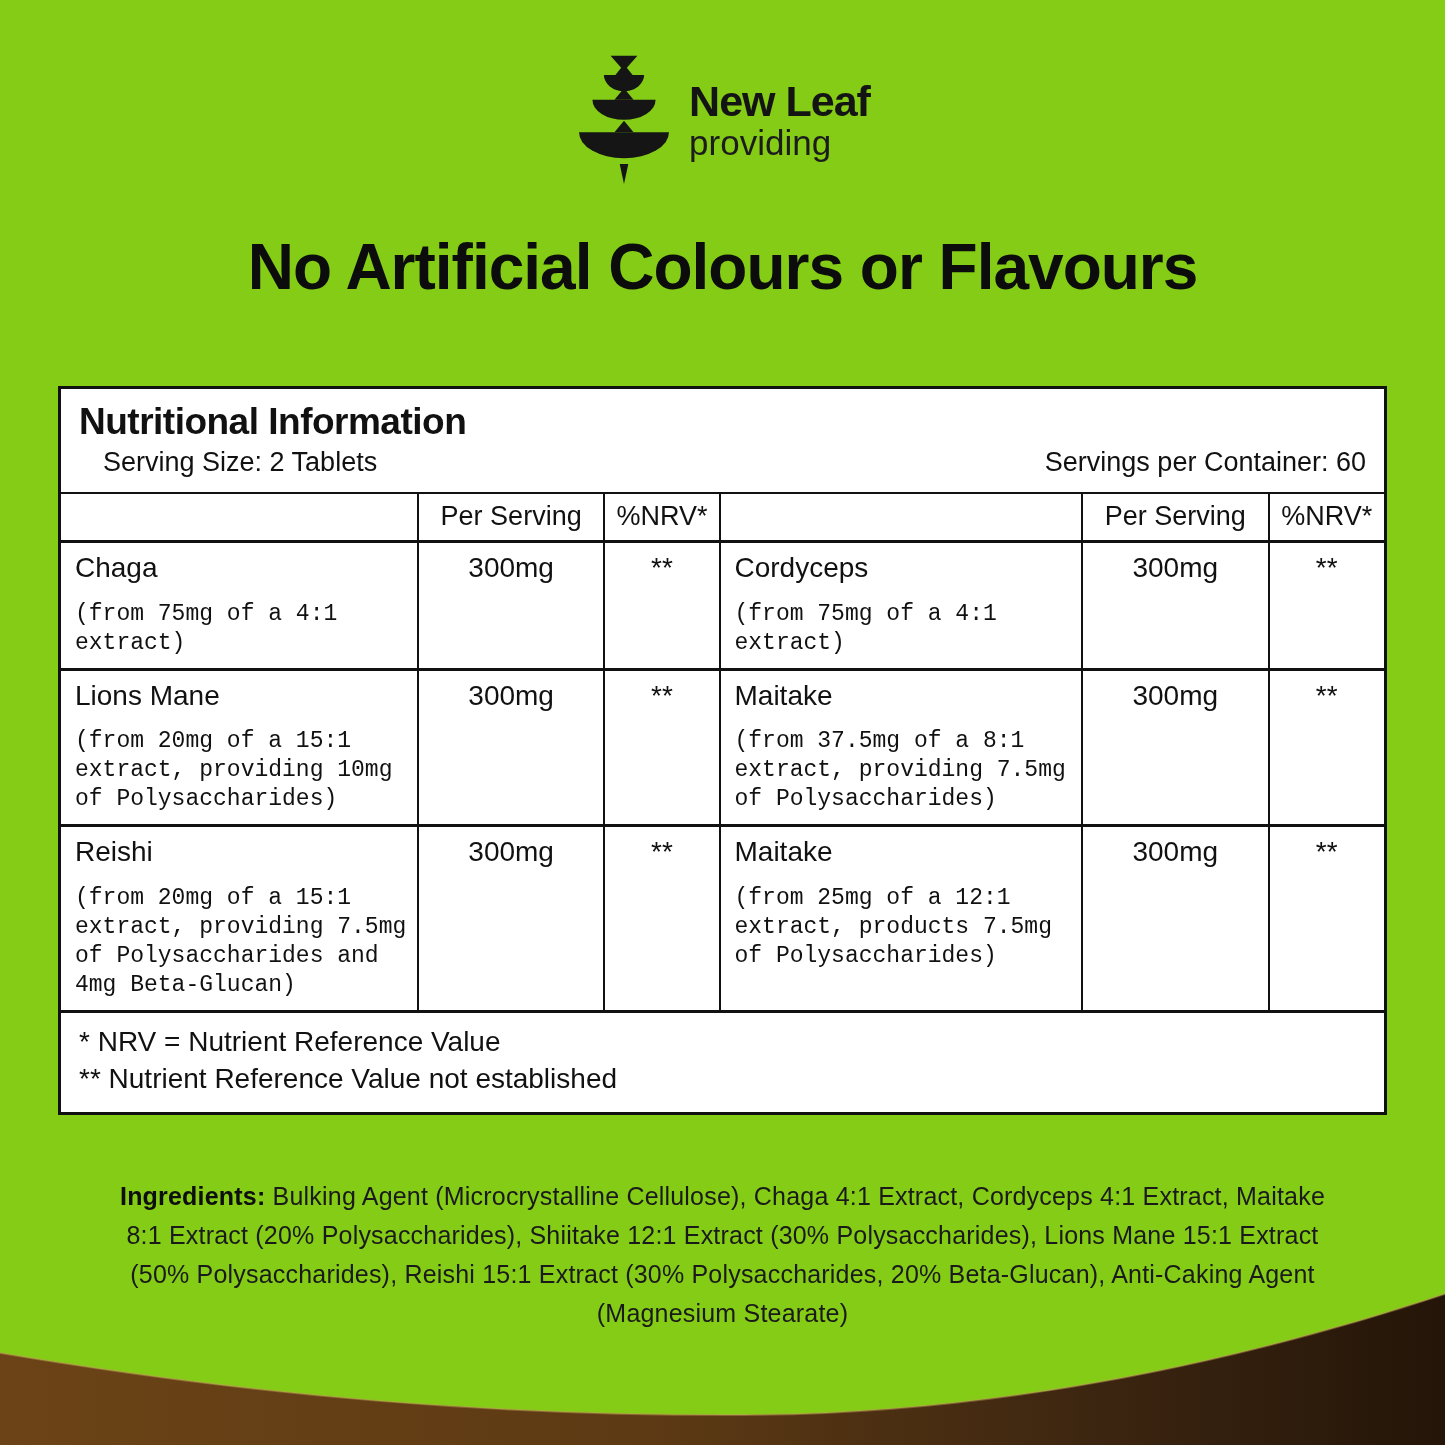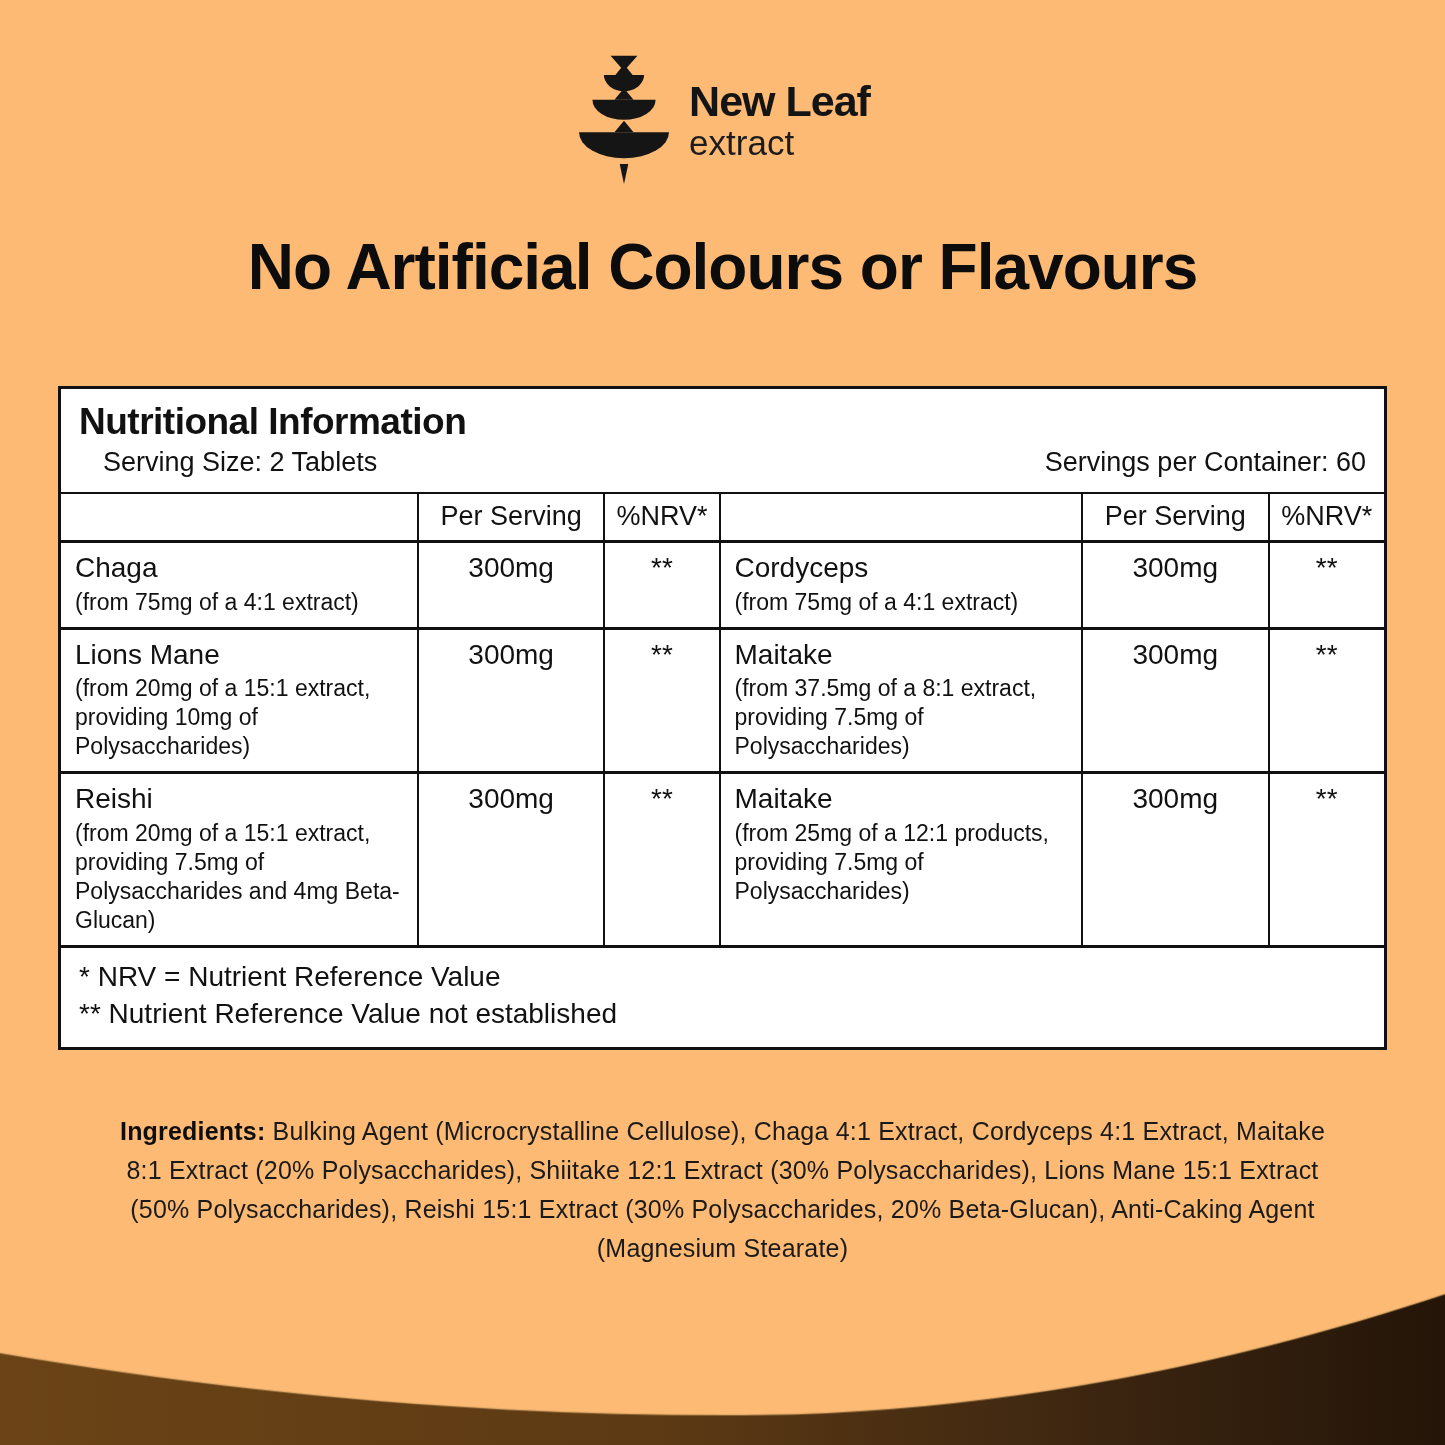--- a/index.html
+++ b/index.html
@@ -1,19 +1,19 @@
 <!DOCTYPE html>
 <html><head>
 <meta charset="utf-8">
 <style>
   html,body{margin:0;padding:0;background:#fff;}
   .page{
     position:relative;
     width:1445px;height:1445px;
-    background:#fdba74;
+    background:#84cc16;
     overflow:hidden;
     font-family:"Liberation Sans", sans-serif;
     color:#111;
   }
   
   .logo{
     display:flex;justify-content:center;align-items:flex-start;
     gap:16px;padding-top:50px;
   }
   .logo svg{display:block;}
@@ -52,21 +52,21 @@
   }
   .cell{border-left:2px solid #111;}
   .cell.first{border-left:none;}
   .hcell{
     font-size:27px;text-align:center;
     padding:7px 4px 8px 4px;
   }
   .drow{border-top:3px solid #111;}
   .name-cell{padding:8px 8px 10px 14px;}
   .nutrient-name{font-size:28px;line-height:1.2;}
-  .nutrient-detail{font-size:23px;line-height:1.26;margin-top:3px;}
+  .nutrient-detail{font-size:23px;line-height:1.26;margin-top:15px;font-family:Liberation Mono, monospace;}
   .val-cell{
     text-align:center;font-size:28px;padding-top:9px;
   }
   .footnotes{
     border-top:3px solid #111;
     padding:10px 18px 14px 18px;
     font-size:28px;line-height:1.35;
   }
   
   .ingredients{
@@ -98,21 +98,21 @@
         <path d="M29,26 A21,17 0 0 0 71,26 Z"></path>
         <polygon points="40,52 60,52 50,40"></polygon>
         <path d="M17,52 A33,21 0 0 0 83,52 Z"></path>
         <polygon points="40,86 60,86 50,74"></polygon>
         <path d="M3,86 A47,27 0 0 0 97,86 Z"></path>
         <polygon points="45.5,119 54.5,119 50,140"></polygon>
       </g>
     </svg>
     <div class="logo-text">
       <div class="logo-name">New Leaf</div>
-      <div class="logo-sub">extract</div>
+      <div class="logo-sub">providing</div>
     </div>
   </header>
 
   <h1 class="title">No Artificial Colours or Flavours</h1>
 
   <section class="panel">
     <div class="panel-head">
       <div class="panel-title">Nutritional Information</div>
       <div class="serving-row">
         <span>Serving Size: 2 Tablets</span>
@@ -156,21 +156,21 @@
       <div class="cell drow val-cell">**</div>
 
       <div class="cell first drow name-cell">
         <div class="nutrient-name">Reishi</div>
         <div class="nutrient-detail">(from 20mg of a 15:1 extract, providing 7.5mg of Polysaccharides and 4mg Beta-Glucan)</div>
       </div>
       <div class="cell drow val-cell">300mg</div>
       <div class="cell drow val-cell">**</div>
       <div class="cell drow name-cell">
         <div class="nutrient-name">Maitake</div>
-        <div class="nutrient-detail">(from 25mg of a 12:1 products, providing 7.5mg of Polysaccharides)</div>
+        <div class="nutrient-detail">(from 25mg of a 12:1 extract, products 7.5mg of Polysaccharides)</div>
       </div>
       <div class="cell drow val-cell">300mg</div>
       <div class="cell drow val-cell">**</div>
     </div>
 
     <div class="footnotes">
       <div>* NRV = Nutrient Reference Value</div>
       <div>** Nutrient Reference Value not established</div>
     </div>
   </section>

